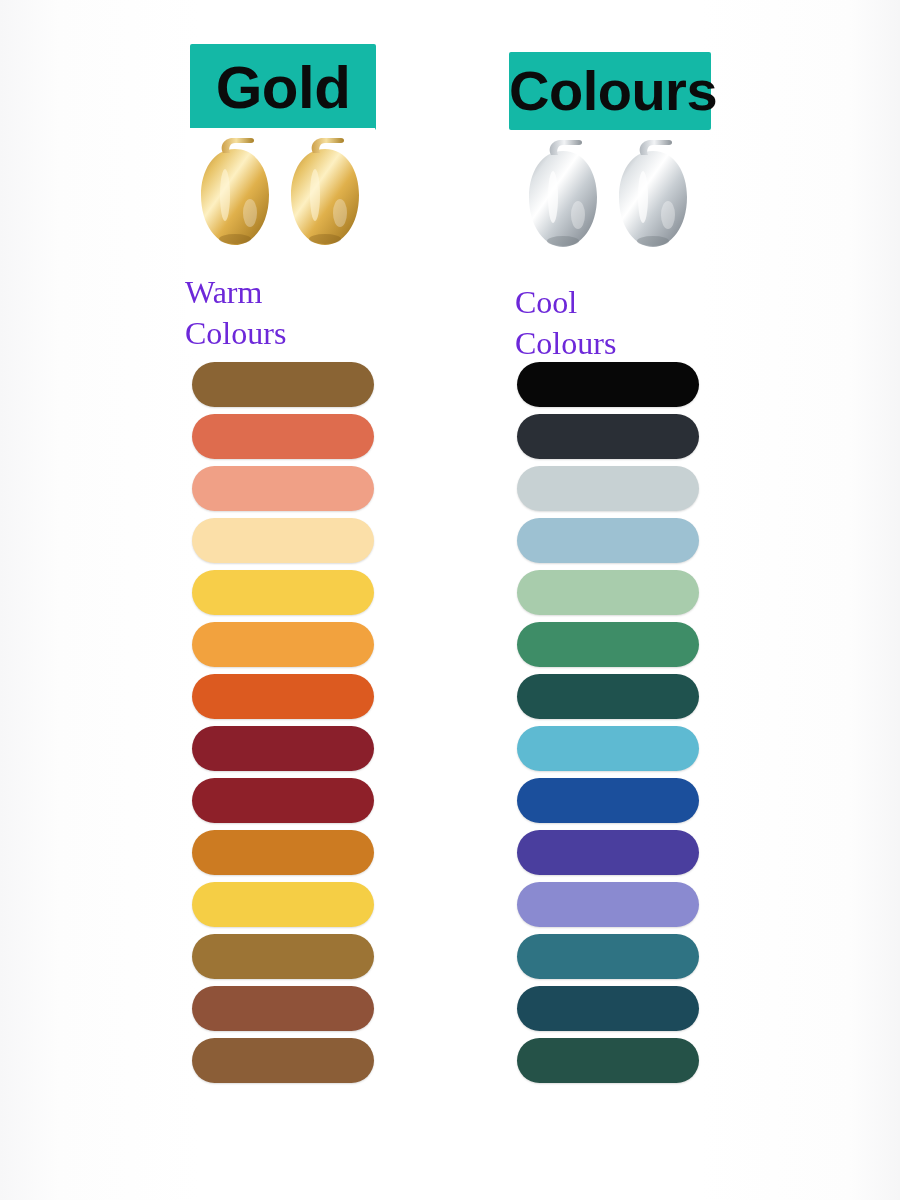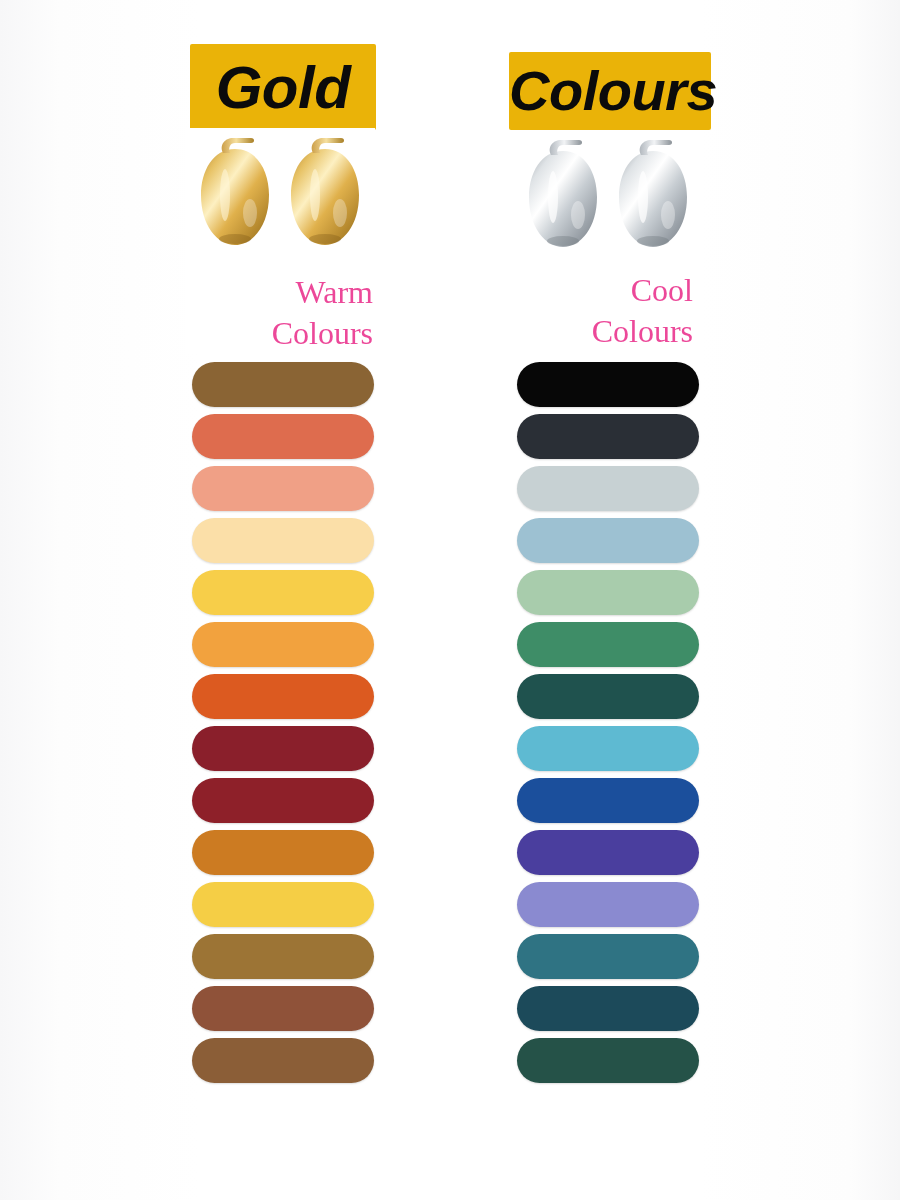--- a/index.html
+++ b/index.html
@@ -36,23 +36,22 @@
     position: absolute;
     top: 0;
     width: 200px;
   }
   .column.warm  { left: 180px; }
   .column.cool  { left: 505px; }
 
   
   .title-card {
     position: absolute;
-    background: #eab308;
+    background: #14b8a6;
     border-radius: 2px;
-    font-style: italic;
   }
   .title-text {
     font-family: "Liberation Sans", sans-serif;
     font-weight: 700;
     color: #0b0b0b;
     letter-spacing: -0.5px;
     line-height: 1;
     white-space: nowrap;
     text-align: center;
   }
@@ -87,28 +86,28 @@
 
   
   .subtitle-card {
     position: absolute;
     left: 5px;
     top: 256px;
     width: 188px;
     height: 98px;
     background: #ffffff;
   }
-  .cool .subtitle-card { left: 10px; top: 256px; width: 178px; }
+  .cool .subtitle-card { left: 10px; top: 268px; width: 178px; }
 
   .subtitle-text {
     font-family: "Liberation Serif", serif;
     font-size: 32px;
     line-height: 1.28;
-    color: #ec4899;
-    text-align: right;
+    color: #6d28d9;
+    text-align: left;
     padding-top: 16px;
     font-weight: 400;
   }
   .cool .subtitle-text { padding-top: 14px; }
 
   
   .swatches {
     position: absolute;
     top: 362px;
     left: 12px;

